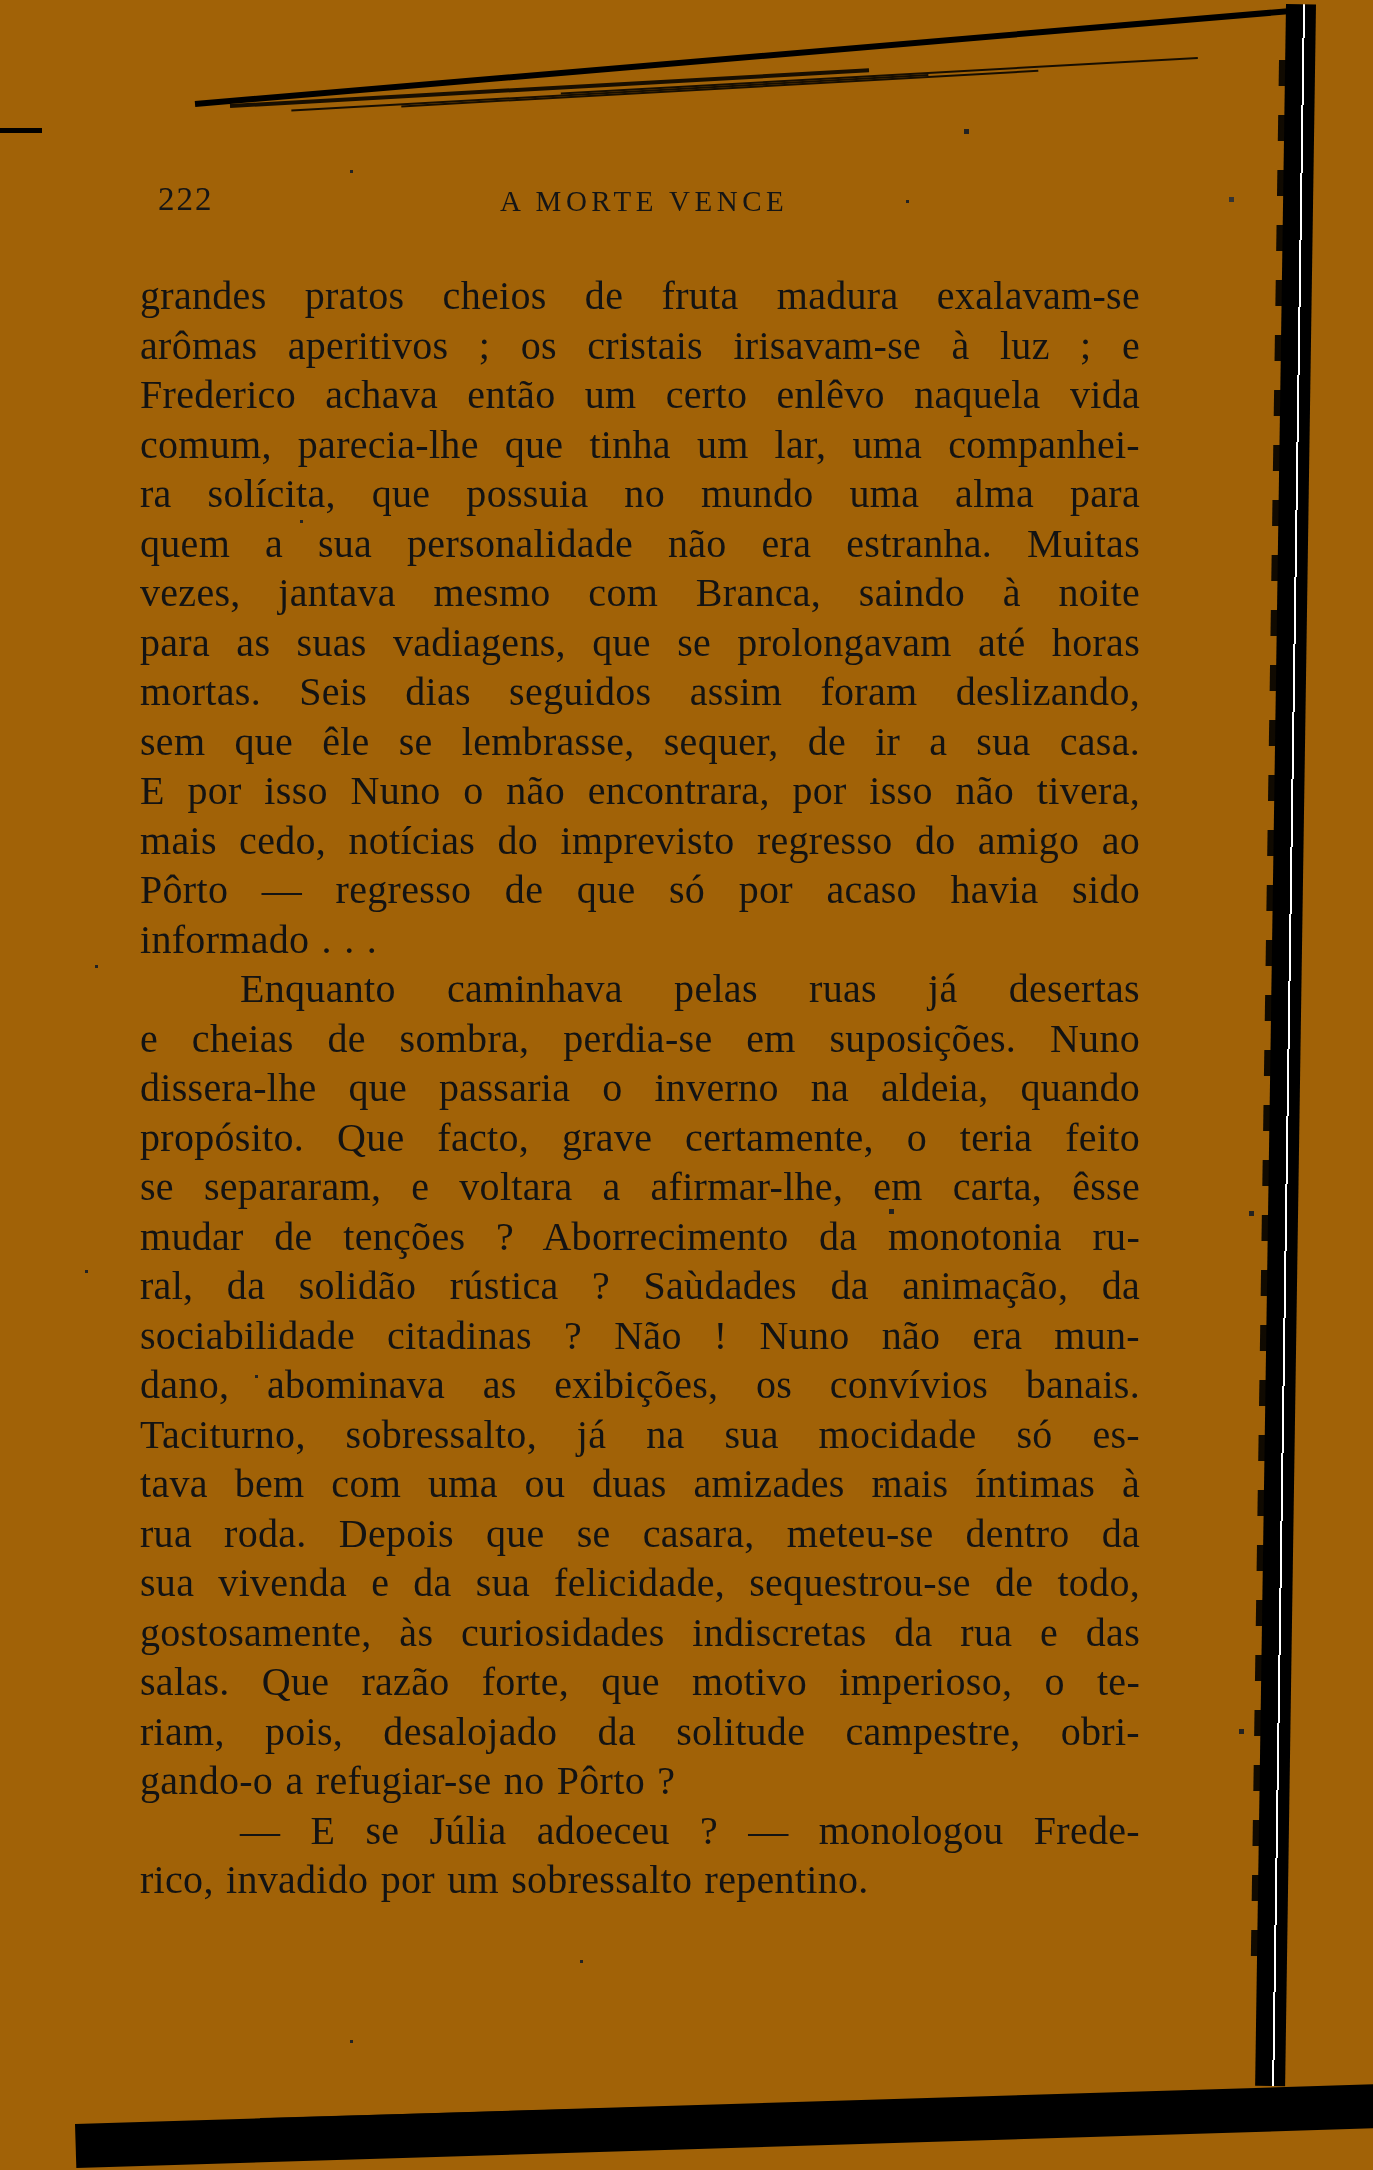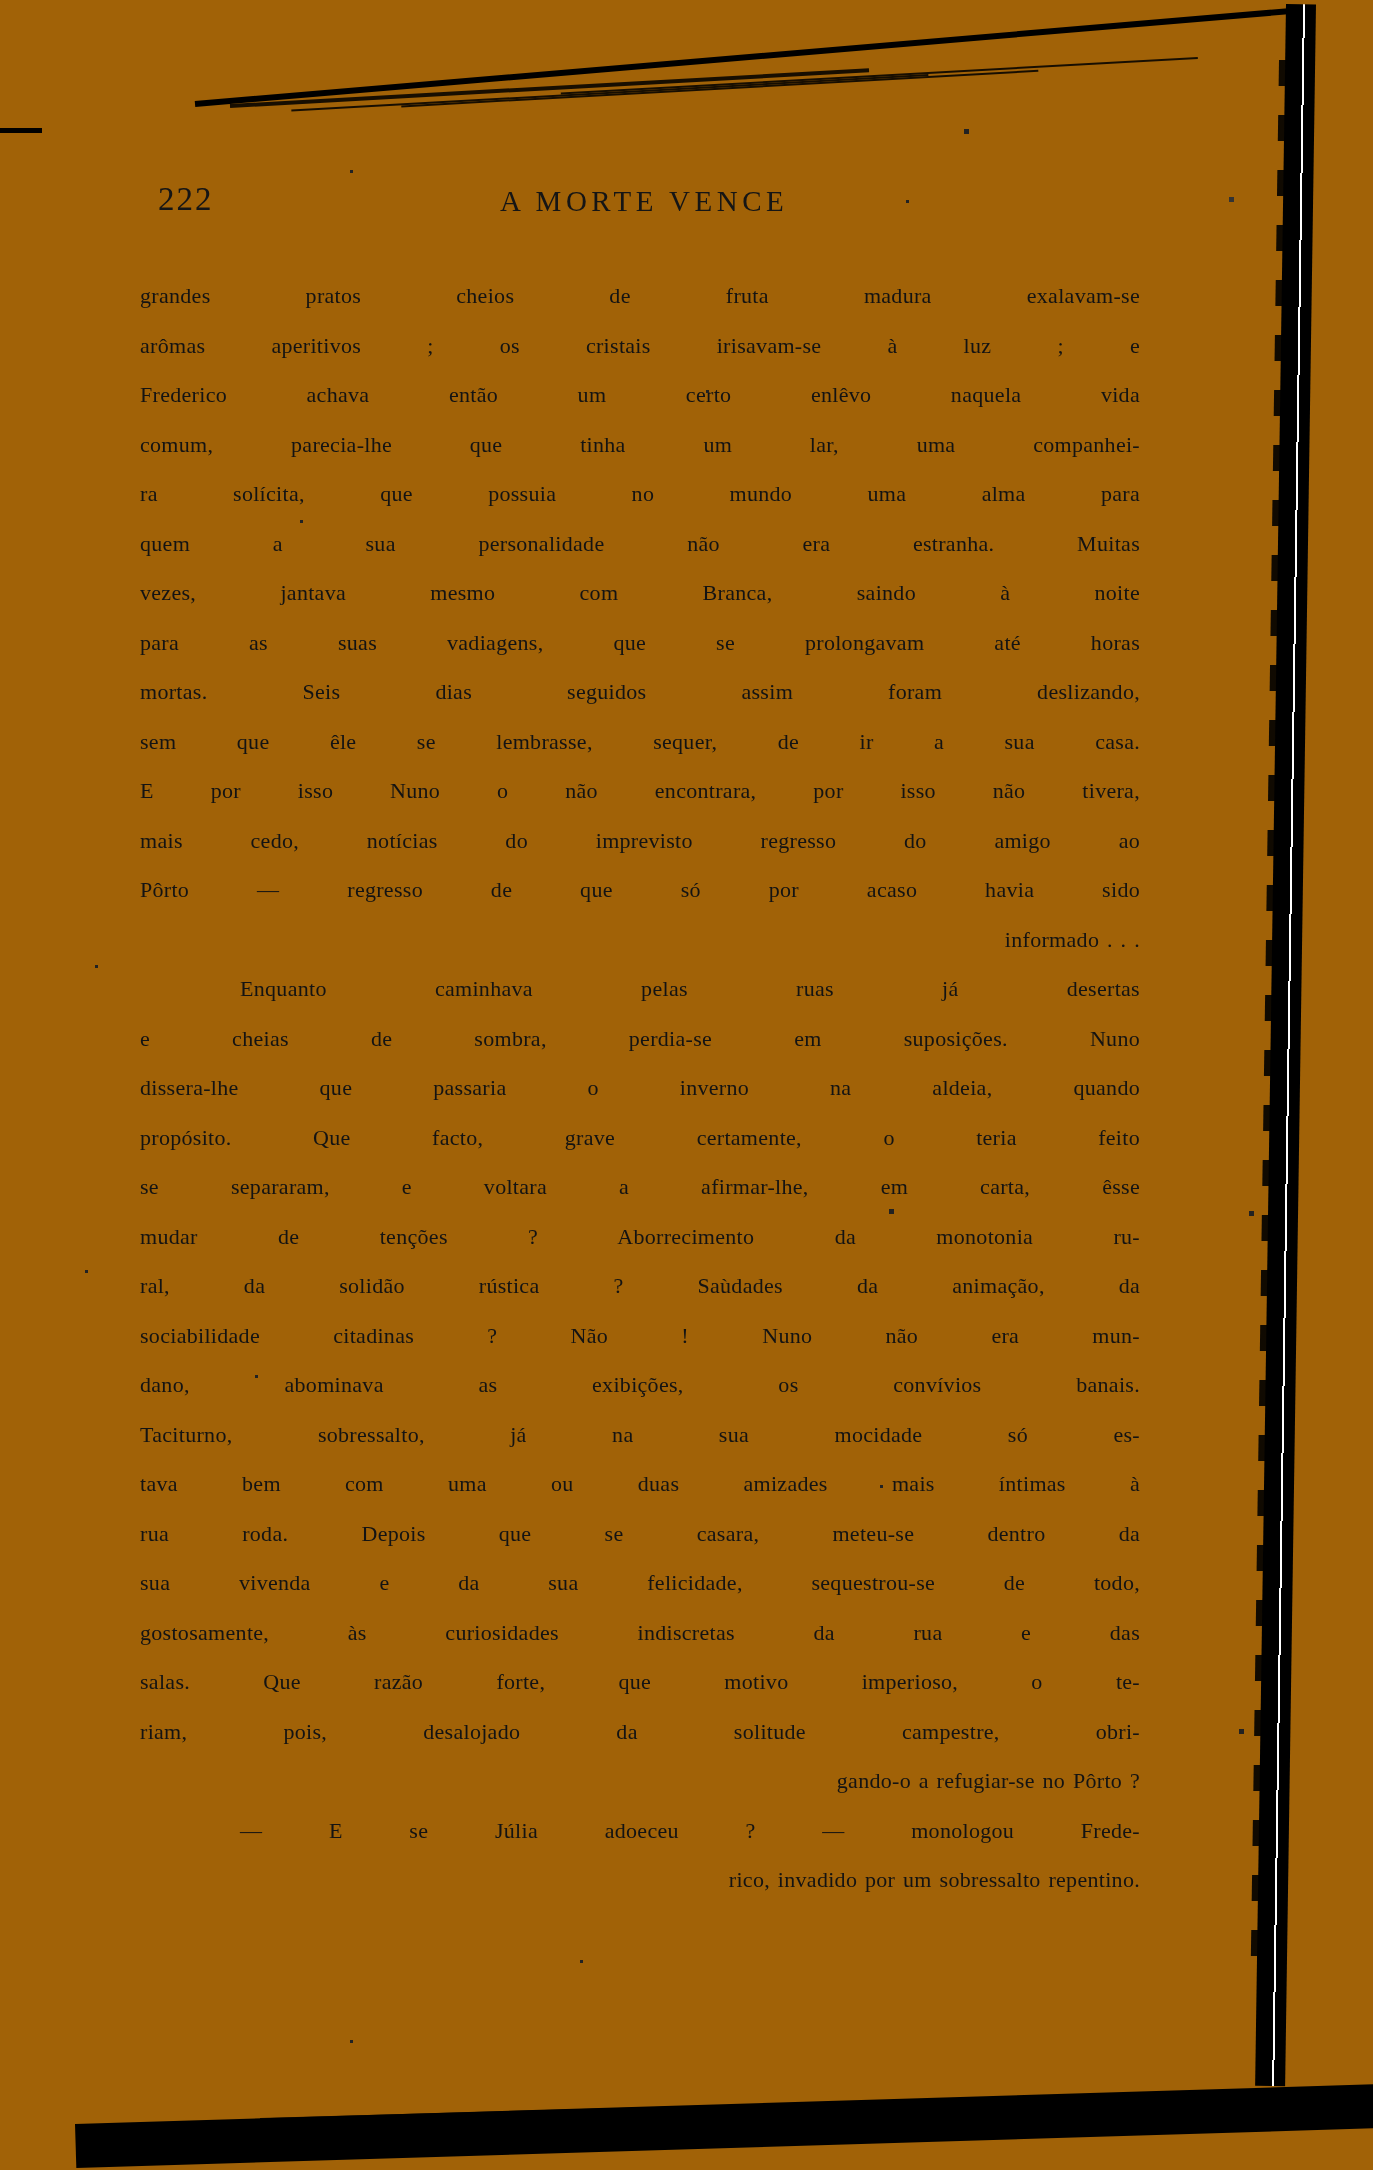--- a/index.html
+++ b/index.html
@@ -21,25 +21,25 @@
     font-size:29px;letter-spacing:4.5px;color:#151515;
     white-space:nowrap;
     text-align:right;
   }
   
   #text-block{
     position:absolute;left:140px;top:271px;width:1000px;
   }
   .text-line{
     height:49.5px;line-height:49.5px;
-    font-size:22px;letter-spacing:0.3px;word-spacing:2px;
+    font-size:40px;letter-spacing:0.3px;word-spacing:2px;
     white-space:normal;overflow:visible;color:#131313;
   }
   .text-line.justify{text-align:justify;text-align-last:justify;}
-  .text-line.plain{text-align:right;}
+  .text-line.plain{text-align:left;}
   .text-line.indent{padding-left:100px;}
   .text-line.indent.justify{text-align-last:justify;}
   
   #top-edge-line{
     position:absolute;left:195px;top:101px;width:1112px;height:6px;
     background:#000;transform:rotate(-4.85deg);transform-origin:left center;
   }
   #top-edge-fray{
     position:absolute;left:230px;top:104px;width:640px;height:4px;
     background:#000;transform:rotate(-3.2deg);transform-origin:left center;

